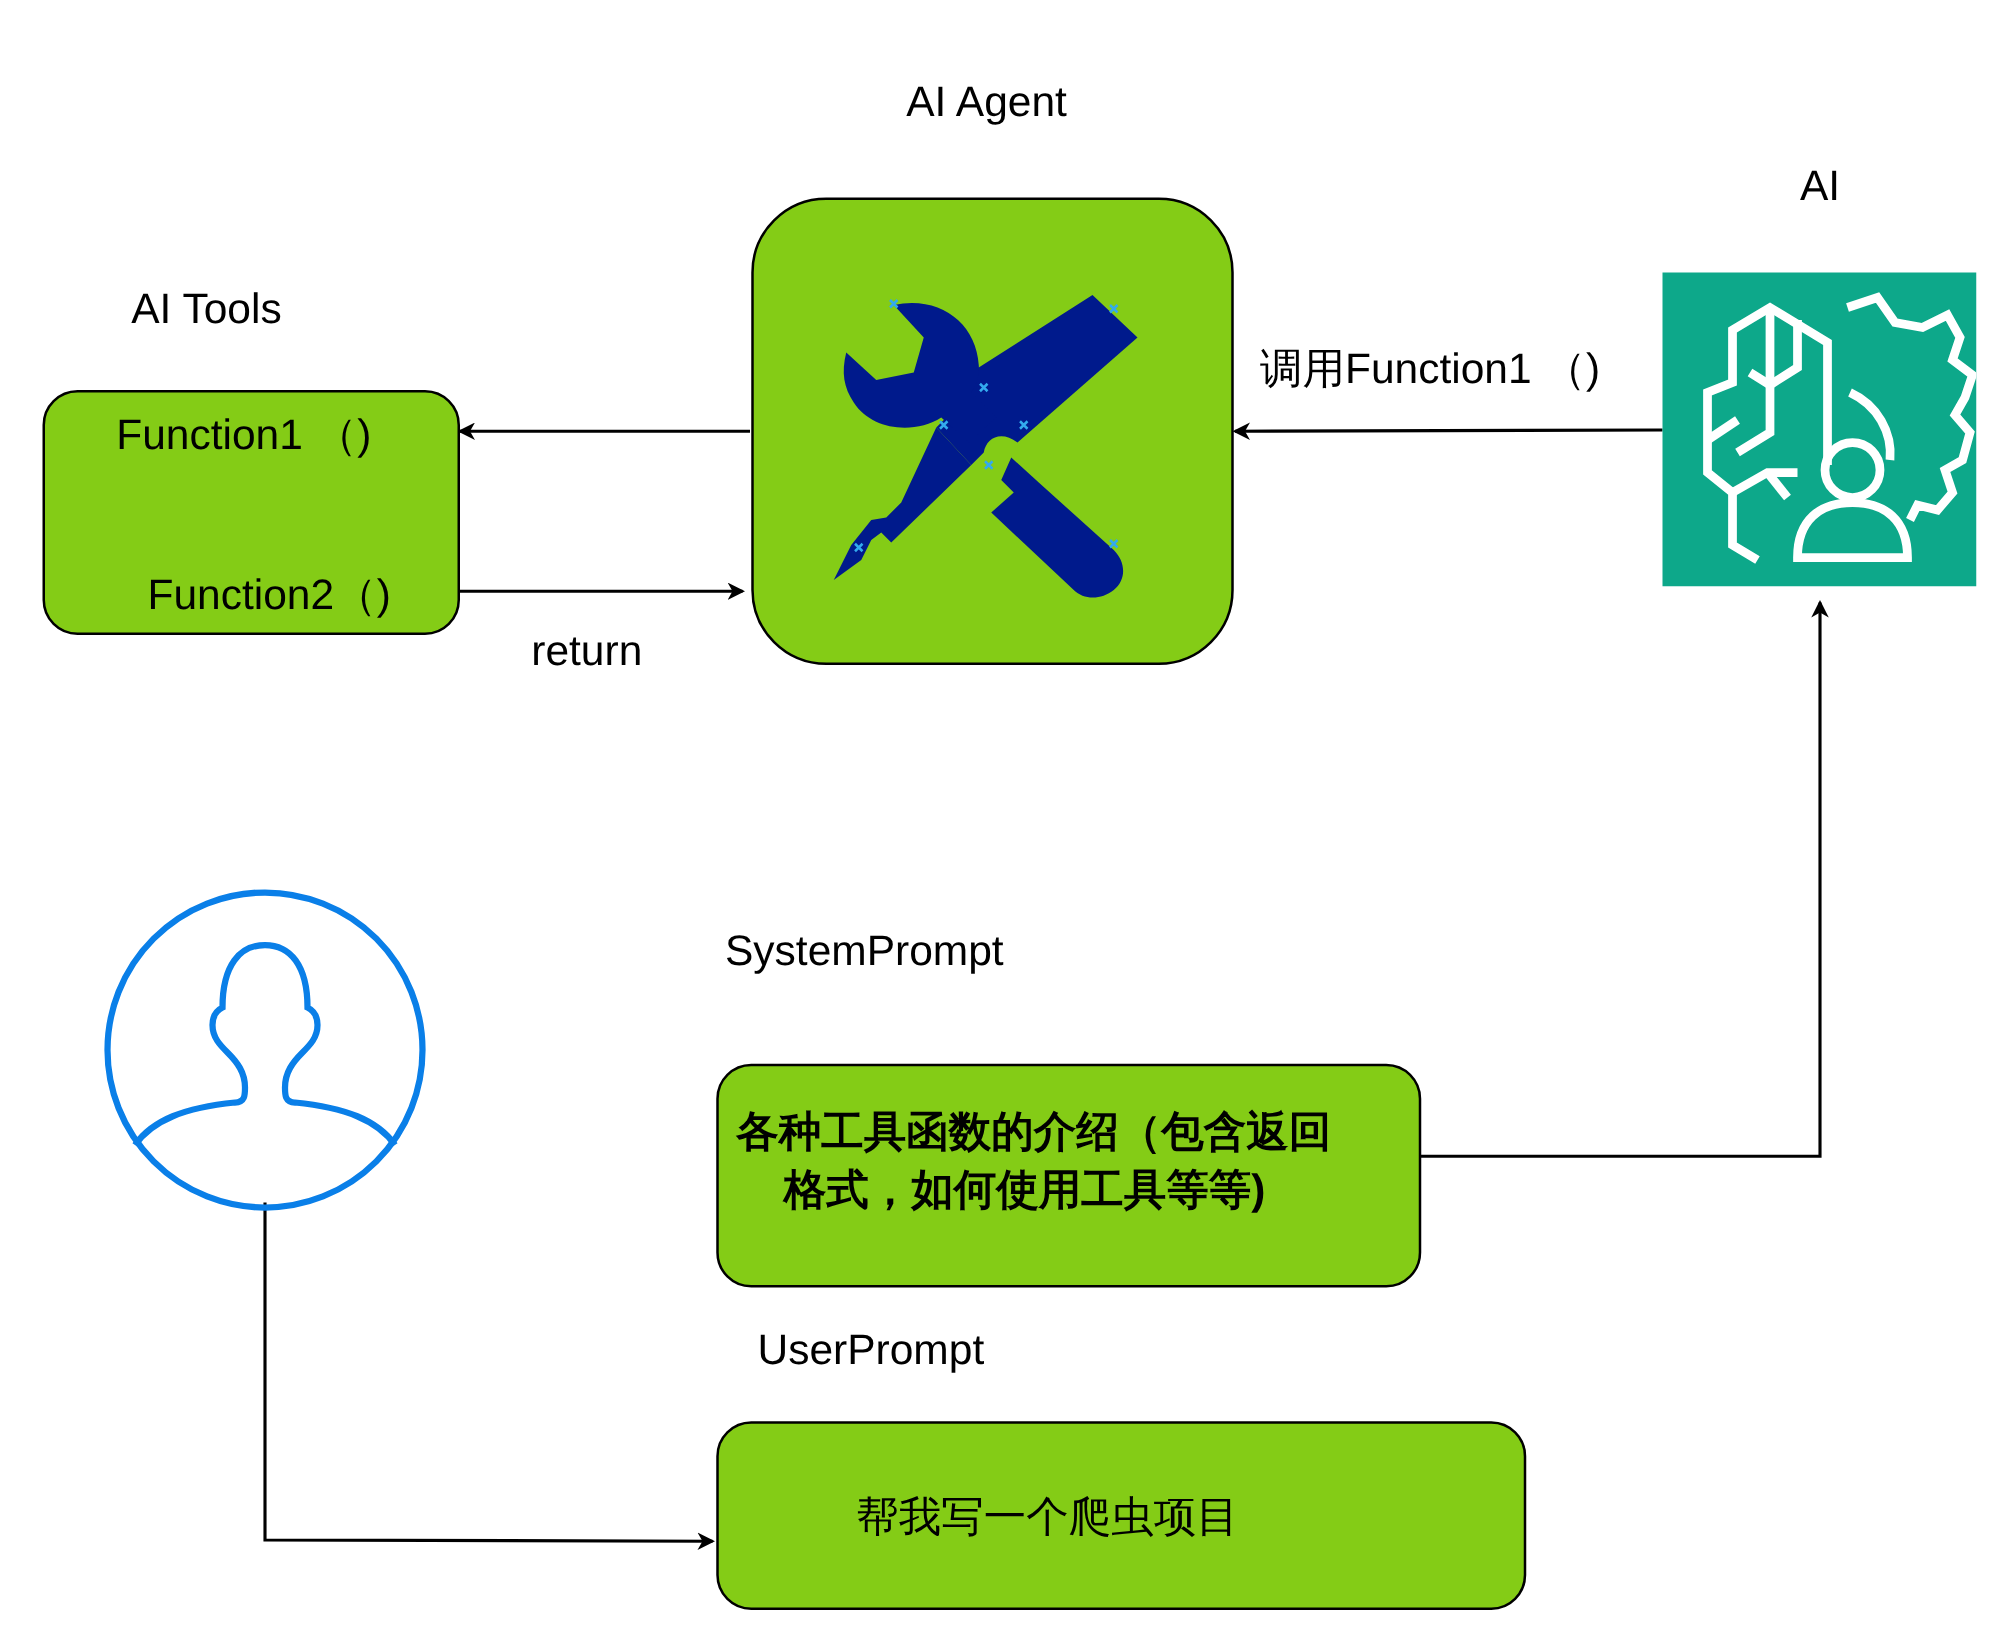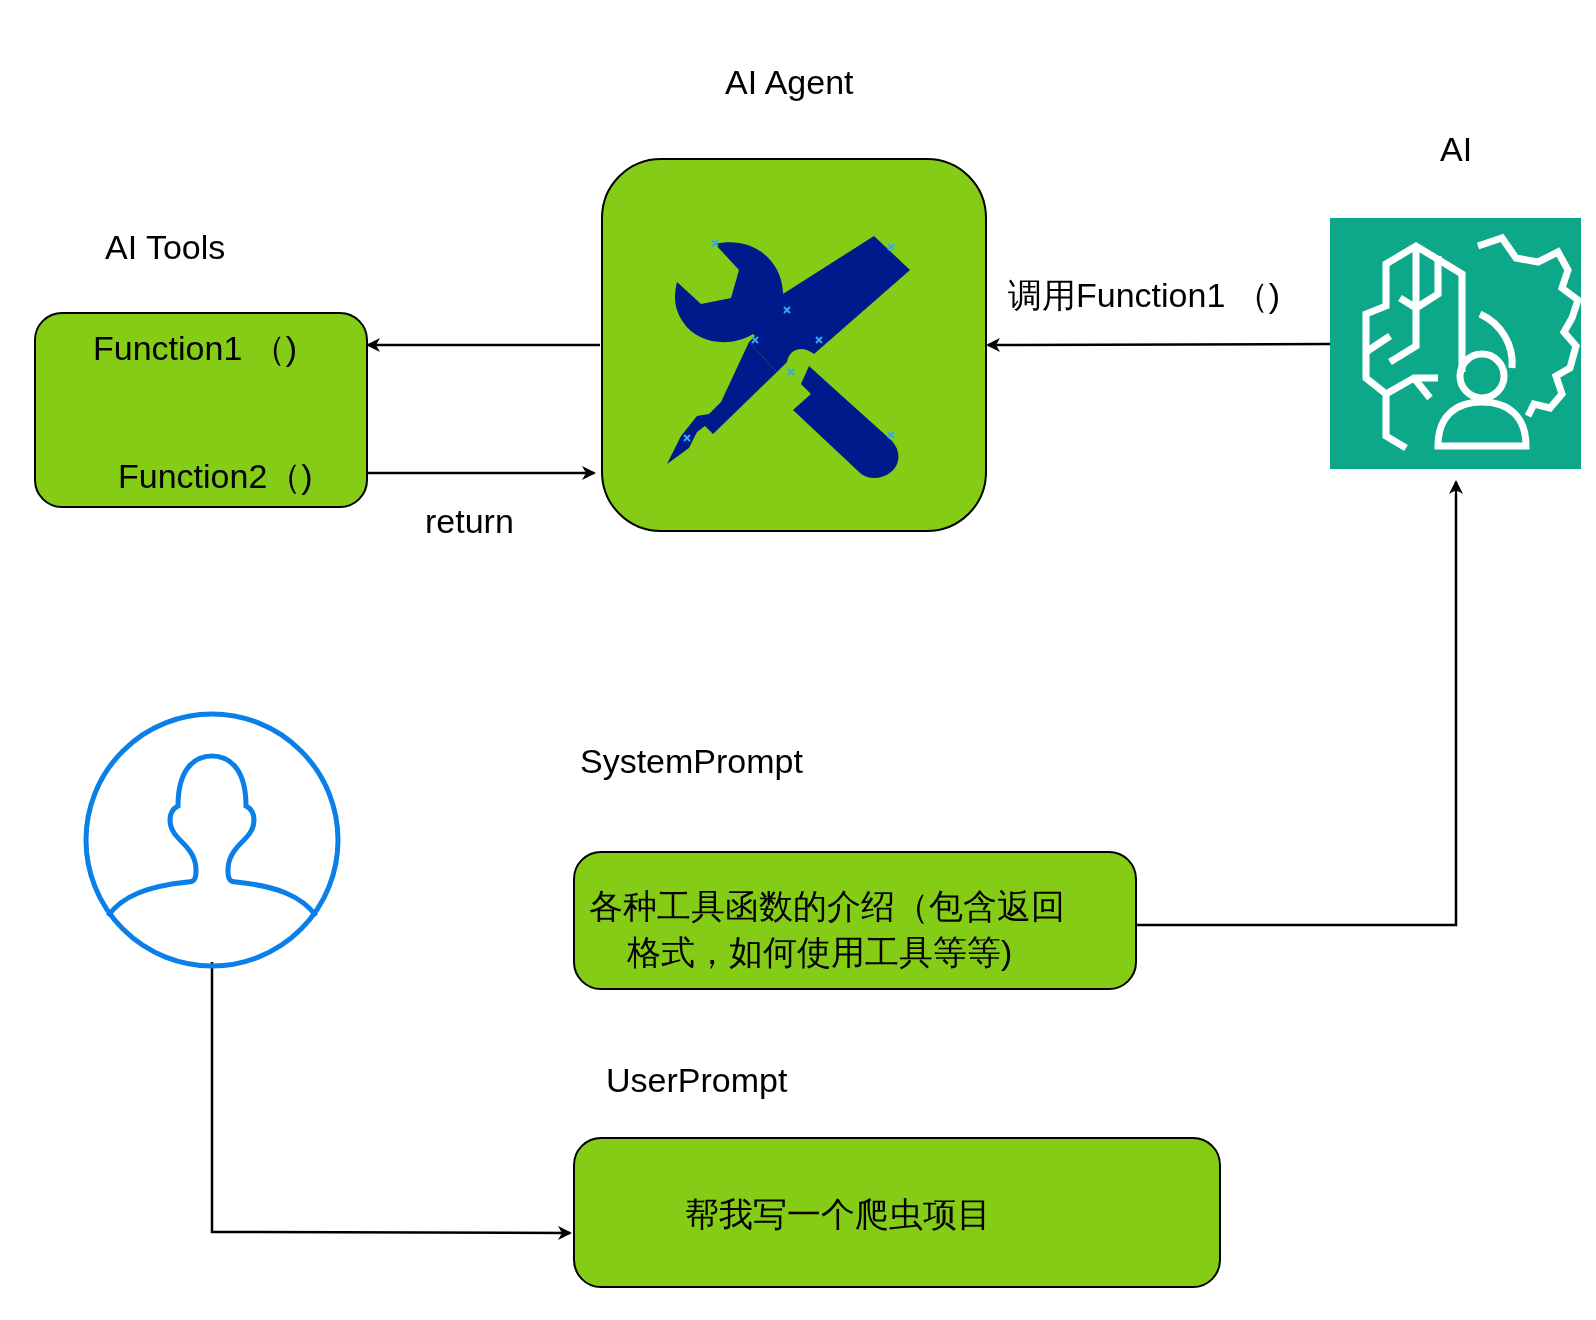--- a/index.html
+++ b/index.html
@@ -90,21 +90,21 @@
 </div>
 
 <svg width="270" height="260" viewBox="0 0 270 260" style="position:absolute; left:78px; top:710px;">
   <g fill="none" stroke="#0A7FE8" stroke-width="5">
     <circle cx="134" cy="130" r="126"></circle>
     <path d="M30,206 C44,186 70,176 110,172 C118,172 118,166 118,160 C118,148 112,140 104,132 C98,126 92,120 92,110 C92,102 96,98 100,96 C100,62 114,46 134,46 C154,46 168,62 168,96 C172,98 176,102 176,110 C176,120 170,126 164,132 C156,140 150,148 150,160 C150,166 150,172 158,172 C198,176 224,186 238,206"></path>
   </g>
 </svg>
 
 <div class="lbl" style="left:580px; top:744px;">SystemPrompt</div>
-<div class="box" style="left:573px; top:851px; width:564px; height:139px;">
+<div class="box" style="left:573px; top:851px; width:564px; height:179px;font-weight:bold;">
   <div class="boxtext" style="left:14px; top:36px;">各种工具函数的介绍（包含返回</div>
   <div class="boxtext" style="left:52px; top:82px;">格式，如何使用工具等等)</div>
 </div>
 
 <div class="lbl" style="left:606px; top:1063px;">UserPrompt</div>
 <div class="box" style="left:573px; top:1137px; width:648px; height:151px;">
   <div class="boxtext" style="left:110px; top:58px;">帮我写一个爬虫项目</div>
 </div>
 
 </body></html>

